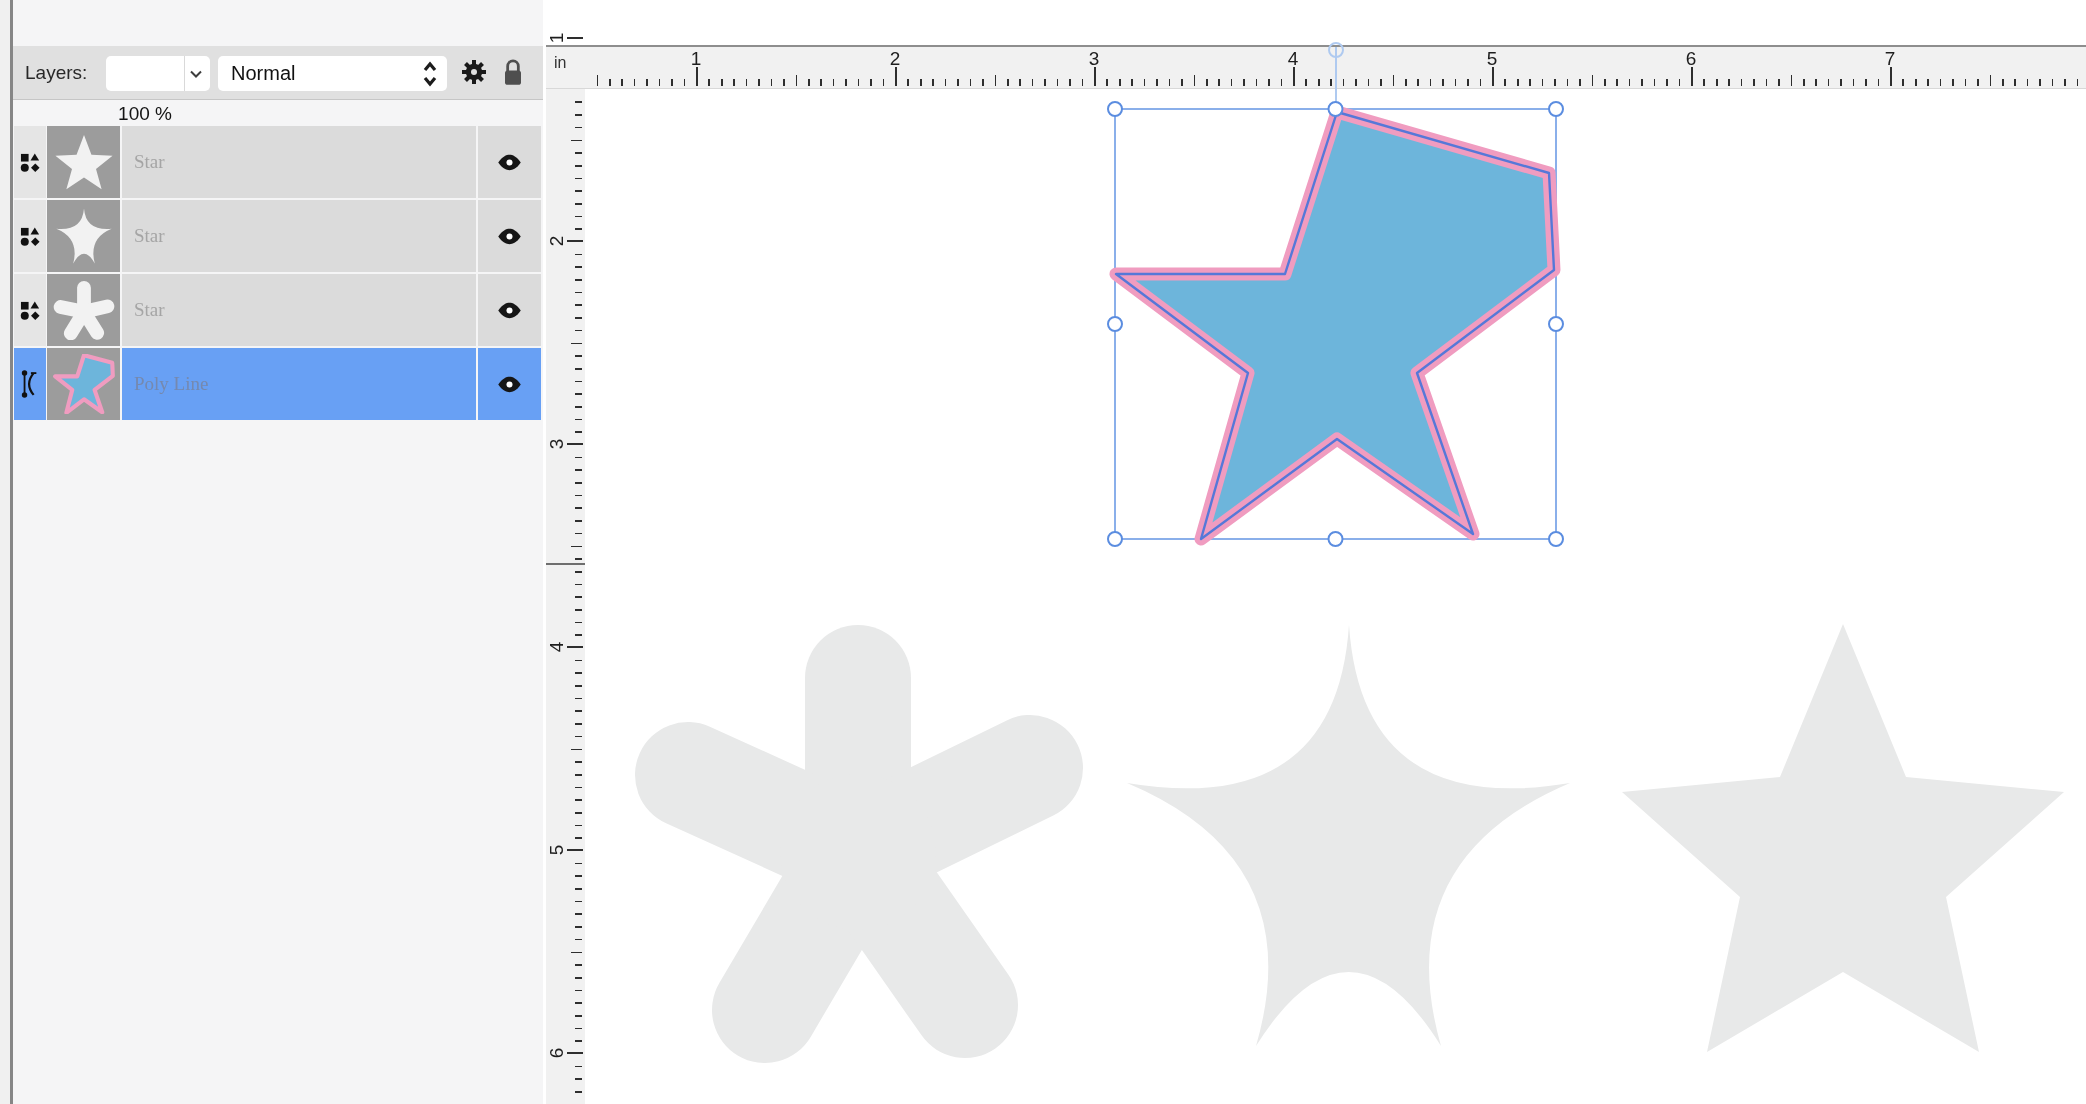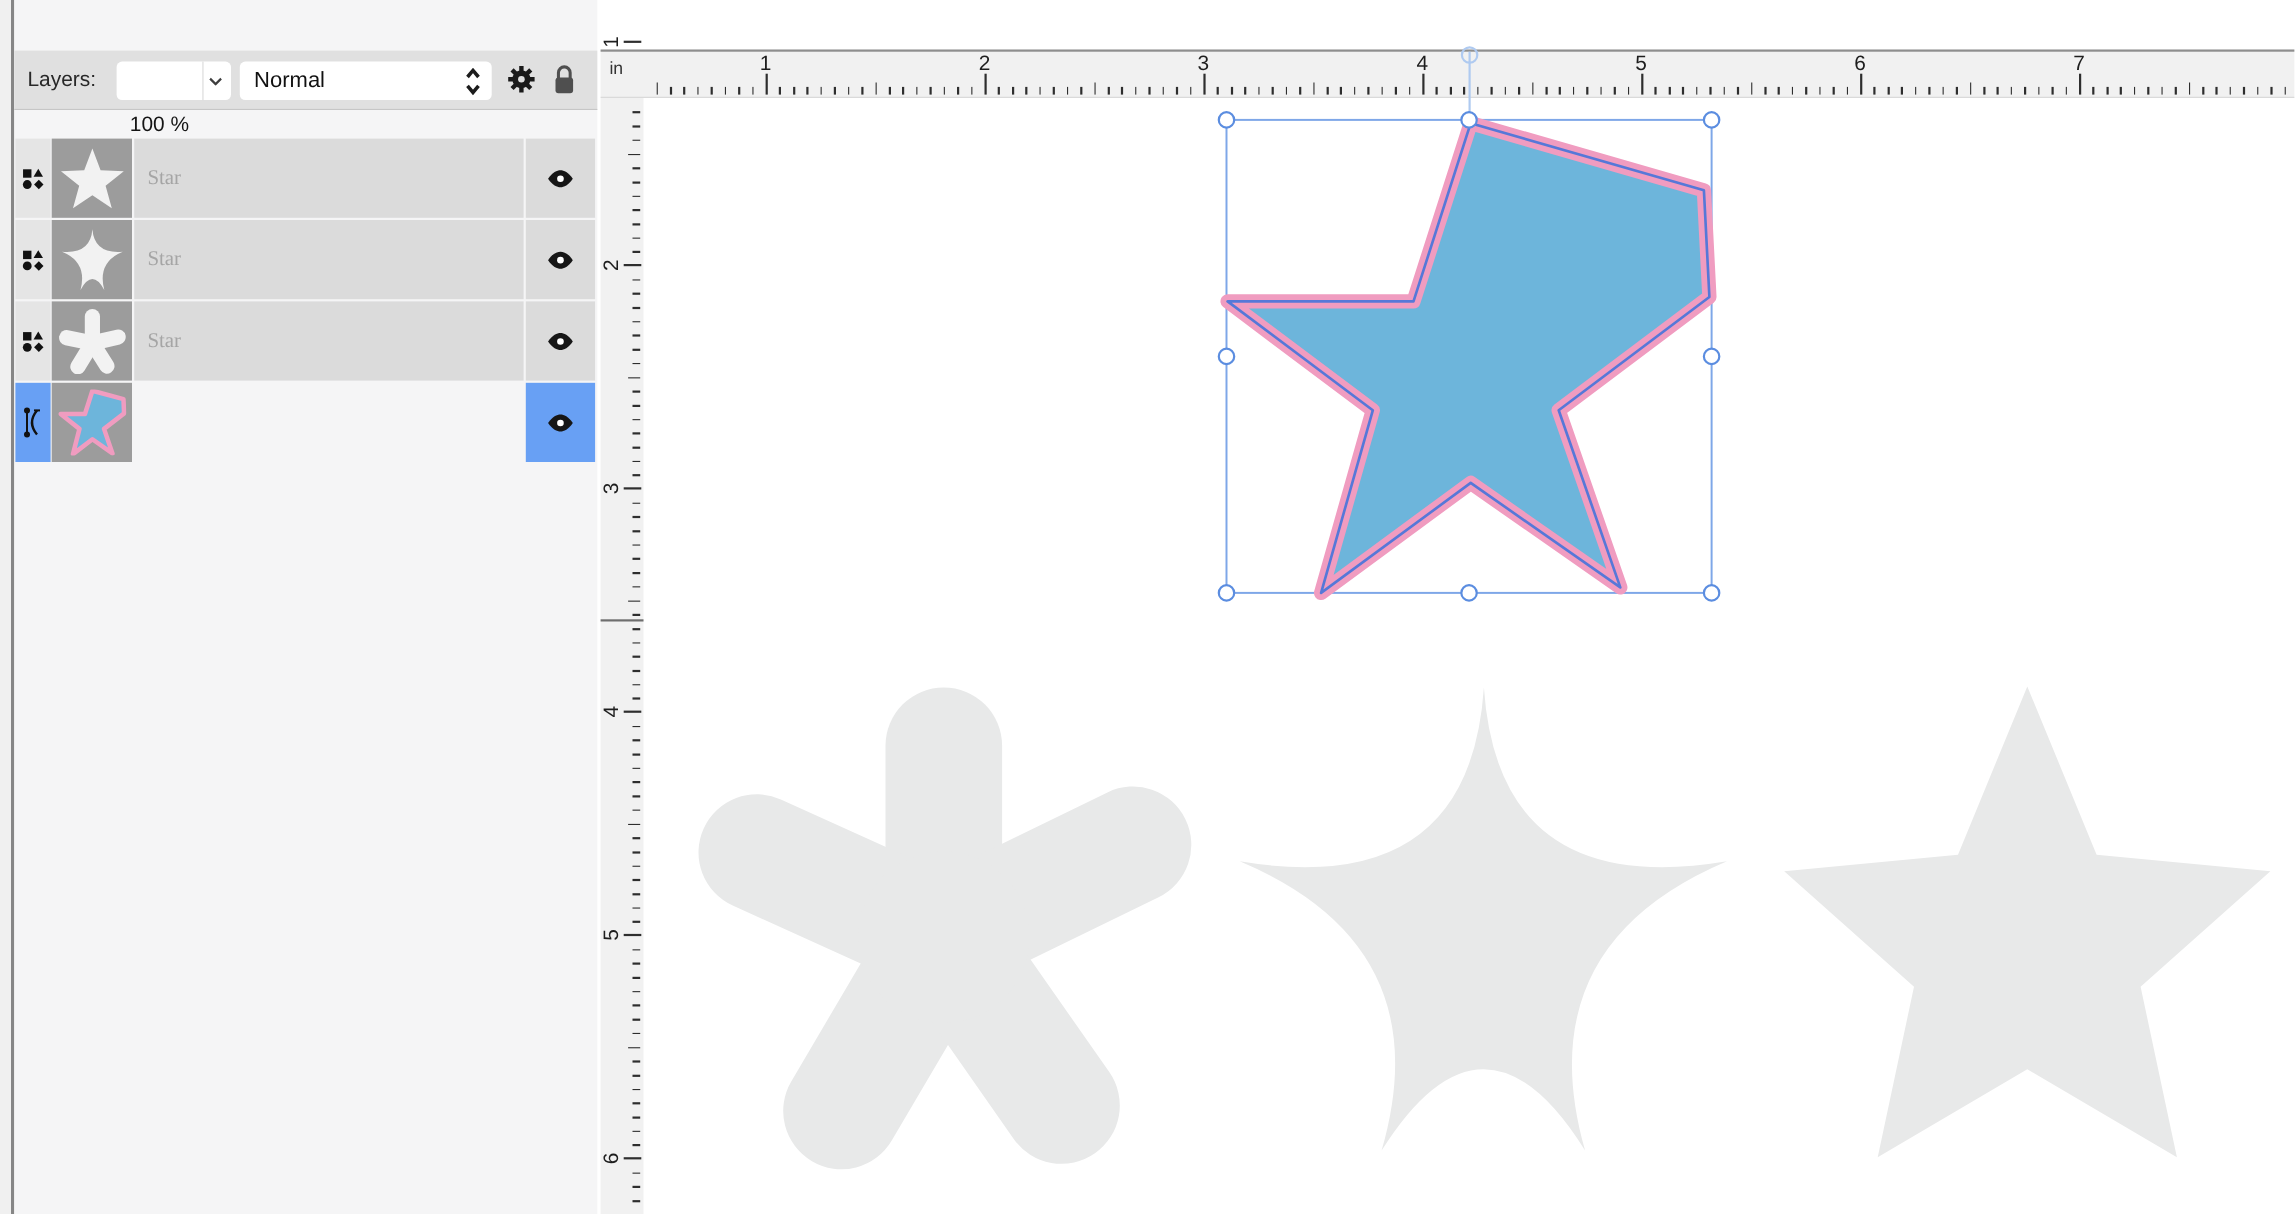--- a/index.html
+++ b/index.html
@@ -230,20 +230,23 @@
       <div class="layer-row selected">
         <div class="cell icon">
           <svg width="20" height="30">
               <use href="#sym-node"></use>
             </svg>
         </div>
         <div class="cell thumb">
           <svg width="62" height="60" viewBox="0 0 100 102">
             <polygon points="50,2 98,15 99,37 68,61 81,99 50,77 20,100 30,61 1,38 38.5,38" stroke-width="7" stroke-linejoin="round" fill="#6DB5DB" stroke="#F09CC0"></polygon>
           </svg>
+        </div>
+        <div class="cell name">
+          <span class="layer-name">Poly Line</span>
         </div>
         <div class="cell eye">
           <svg width="25" height="17">
               <use href="#sym-eye"></use>
             </svg>
         </div>
       </div>
 
     </div>
   </div>

